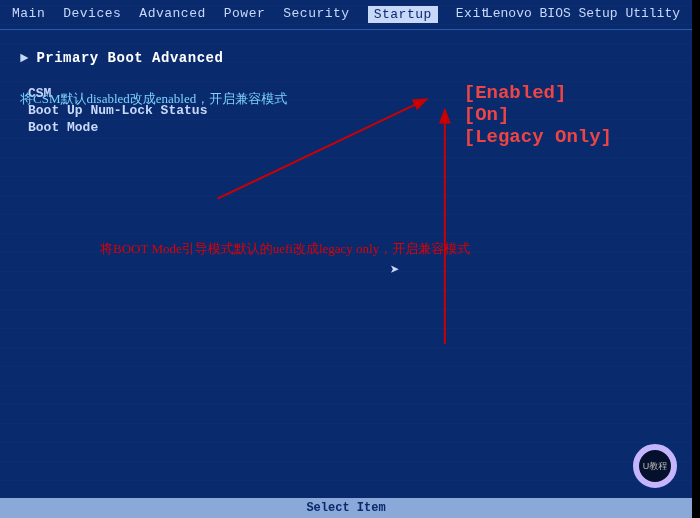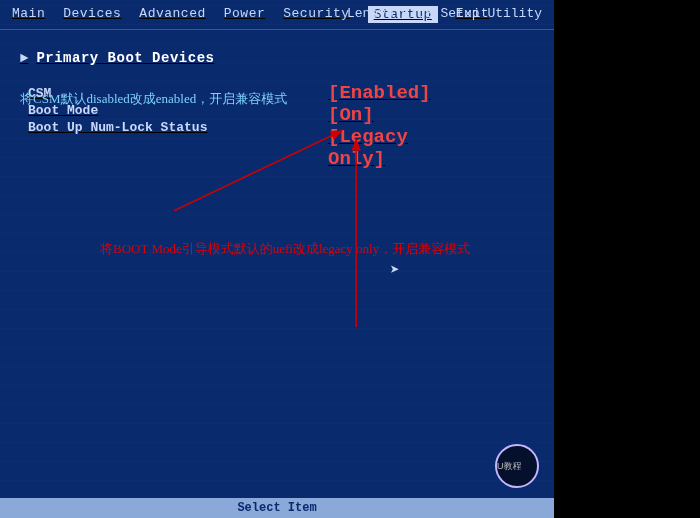--- a/index.html
+++ b/index.html
@@ -4,26 +4,25 @@
   <style>
     * { margin: 0; padding: 0; box-sizing: border-box; }
     body {
       width: 700px;
       height: 518px;
       background: #000;
       overflow: hidden;
       font-family: 'Courier New', Courier, monospace;
     }
     .bios-screen {
-      width: 554px;
+      width: 692px;
       height: 518px;
       background: #0a2a6e;
       position: relative;
       overflow: hidden;
-      text-decoration: underline;
     }
     
     .bios-screen::before {
       content: '';
       position: absolute;
       top: 0; left: 0; right: 0; bottom: 0;
       background: repeating-linear-gradient(
         0deg,
         transparent,
         transparent 18px,
@@ -134,24 +133,24 @@
       right: 15px;
       display: flex;
       align-items: center;
       gap: 8px;
     }
     .watermark-circle {
       width: 44px;
       height: 44px;
       border-radius: 50%;
       background: rgba(0,0,0,0.6);
-      border: 2px solid #c4b5fd;
-      display: flex;
-      align-items: center;
-      justify-content: flex-start;
+      border: 6px solid #c4b5fd;
+      display: flex;
+      align-items: center;
+      justify-content: center;
       color: #ddd;
       font-size: 10px;
       text-align: center;
       font-family: sans-serif;
     }
     .bottom-bar {
       position: absolute;
       bottom: 0;
       left: 0;
       right: 0;
@@ -194,33 +193,33 @@
       <span class="menu-item active">Startup</span>
       <span class="menu-item">Exit</span>
     </div>
     <span class="bios-title">Lenovo BIOS Setup Utility</span>
   </div>
 
   <div class="content-area">
 
     <div class="section-header">
       <span class="triangle-icon">►</span>
-      <span class="section-title">Primary Boot Devices</span>
+      <span class="section-title">Primary Boot Advanced</span>
     </div>
 
     <div style="display:flex; justify-content: space-between; margin-left: 8px; margin-right: 60px;">
       <div class="settings-table" style="margin-left:0">
         <div class="setting-row">
           <span class="setting-label">CSM</span>
         </div>
         <div class="setting-row">
-          <span class="setting-label">Boot Mode</span>
+          <span class="setting-label">Boot Up Num-Lock Status</span>
         </div>
         <div class="setting-row">
-          <span class="setting-label">Boot Up Num-Lock Status</span>
+          <span class="setting-label">Boot Mode</span>
         </div>
       </div>
       <div class="values-col">
         <div class="value-line">[Enabled]</div>
         <div class="value-line">[On]</div>
         <div class="value-line">[Legacy Only]</div>
       </div>
     </div>
   </div>
 

